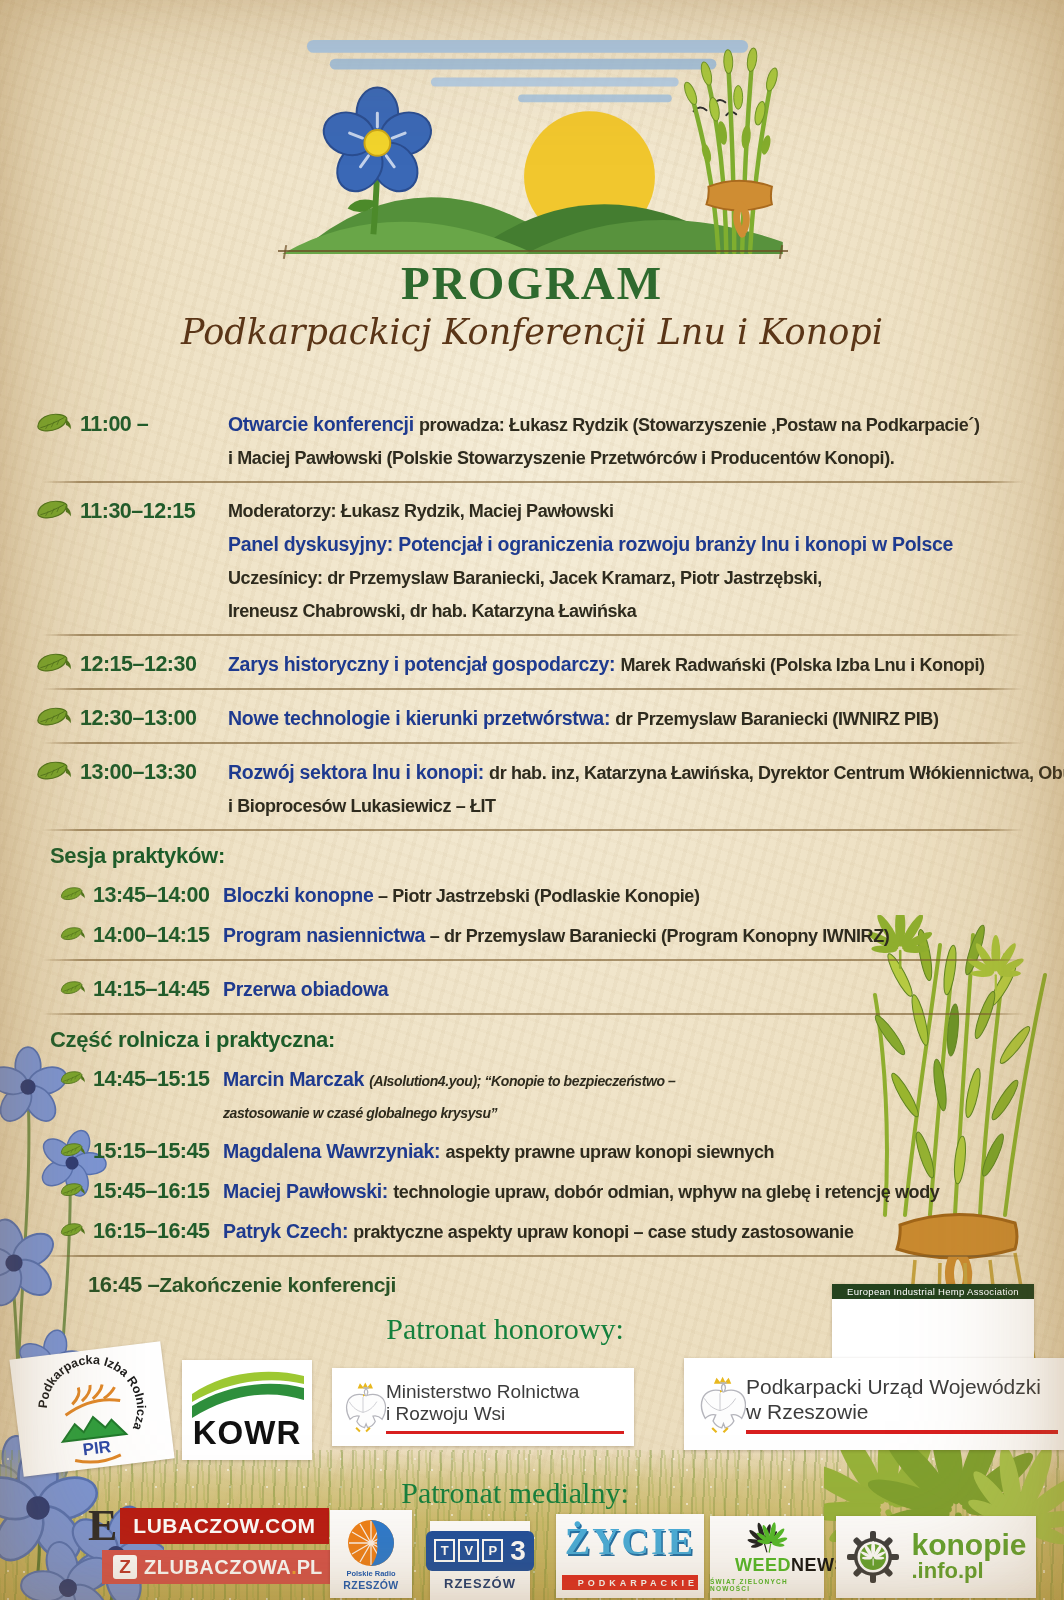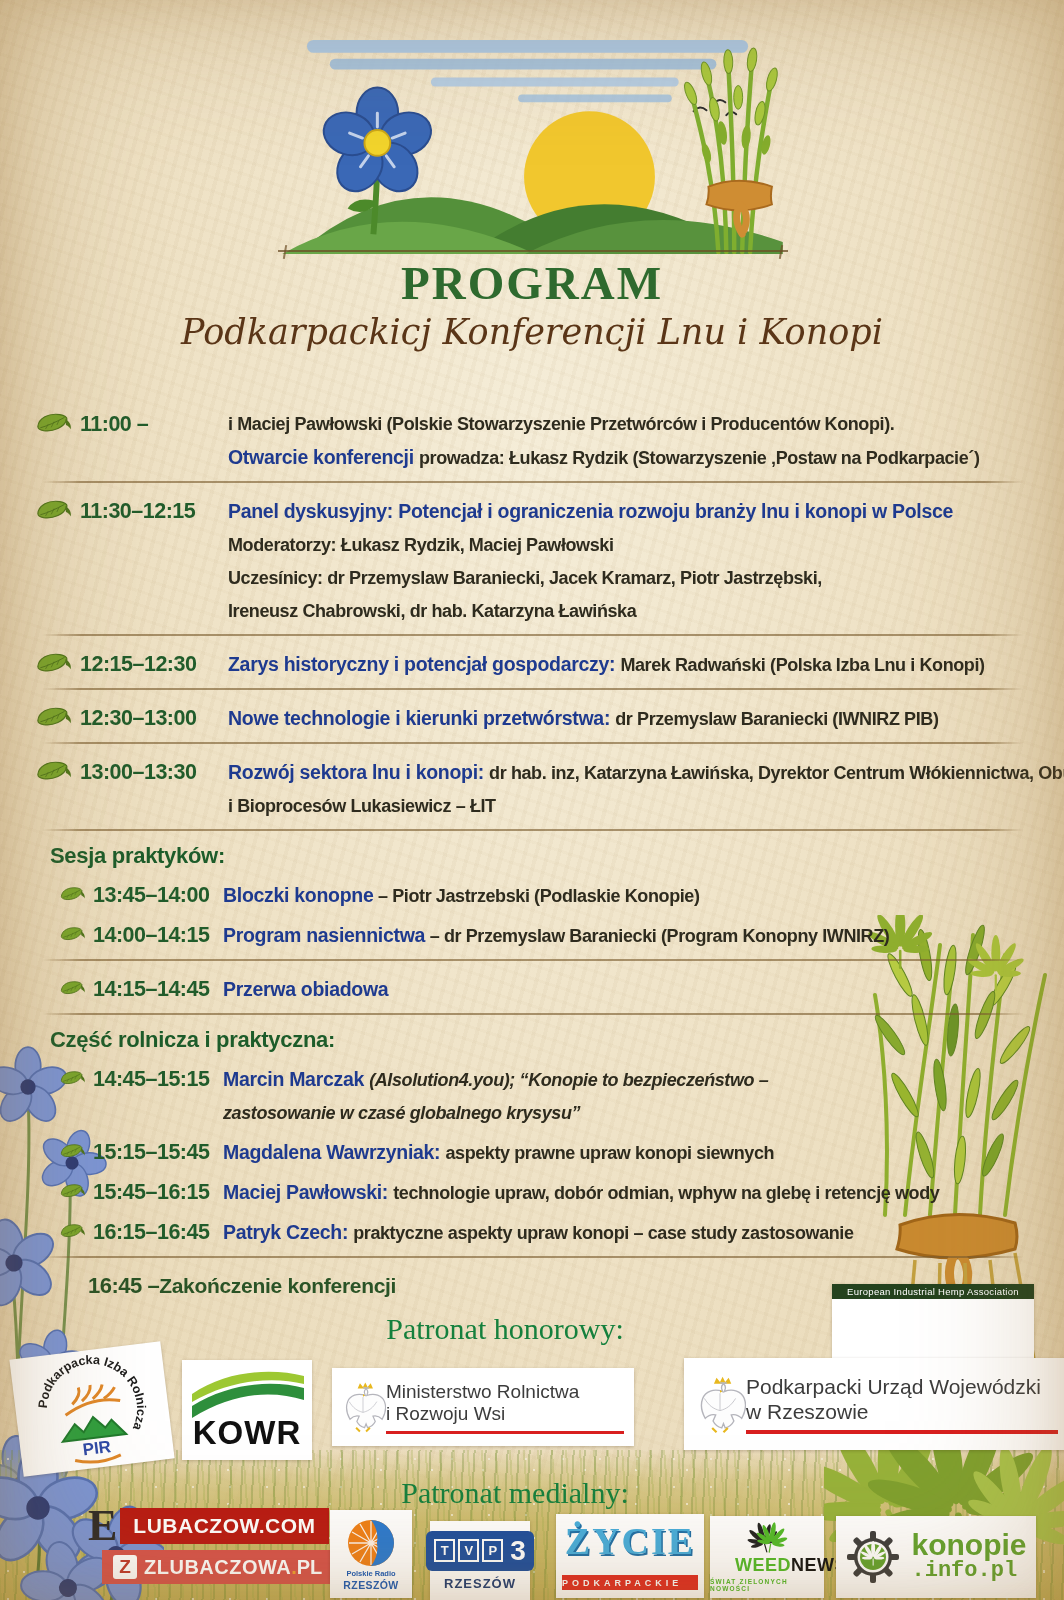--- a/index.html
+++ b/index.html
@@ -34,21 +34,21 @@
   .leaf{flex:none;}
   .leaf.big{width:38px;height:25px;margin:4px 6px 0 0;}
   .leaf.small{width:27px;height:18px;margin:7px 6px 0 0;}
   .sched-time{flex:none;display:inline-block;width:148px;font-weight:bold;font-size:21.5px;line-height:32px;
     color:#215c2b;letter-spacing:-0.5px;}
   .indent .sched-time{width:130px;}
   .sched-content{flex:1;}
   .sched-line{line-height:32px;white-space:nowrap;}
   .seg-b{font-weight:bold;font-size:19.5px;color:#1e3a8f;letter-spacing:-0.3px;}
   .seg-d{font-weight:600;font-size:18px;color:#2e2b1e;letter-spacing:-0.4px;}
-  .seg-i{font-weight:600;font-style:italic;font-size:18px;color:#2e2b1e;letter-spacing:-0.4px;}
+  .seg-i{font-weight:600;font-style:italic;font-size:14px;color:#2e2b1e;letter-spacing:-0.4px;}
   .sep{height:2px;margin:4px 14px 12px 6px;border-radius:1px;
     background:linear-gradient(90deg, transparent, rgba(122,92,46,.62) 4%, rgba(122,92,46,.62) 96%, transparent);}
   .sched-header{font-weight:bold;font-size:22px;color:#1d5c2a;margin:2px 0 10px 14px;letter-spacing:-0.3px;}
   .sched-row.closing{margin:8px 0 0 52px;}
   .closing-time{width:auto;font-size:22px;color:#2a5326;}
   .seg-g2{font-weight:bold;font-size:21px;color:#2a5326;letter-spacing:-0.3px;line-height:32px;}
   
   .patron-heading{position:absolute;left:50%;z-index:10;margin:0;white-space:nowrap;
     font-family:"Liberation Serif",serif;font-weight:normal;font-size:30px;color:#15803d;}
   .heading-honor{top:1312px;transform:translateX(calc(-50% - 27px));}
@@ -90,32 +90,32 @@
   .radio-l2{font-size:10.5px;font-weight:bold;color:#1a5ab8;letter-spacing:.4px;}
   .tvp{left:430px;top:1521px;width:100px;height:79px;display:flex;flex-direction:column;align-items:center;justify-content:center;gap:5px;}
   .tvp-badge{background:#1d4e9e;border-radius:6px;display:flex;align-items:center;padding:6px 8px;gap:3px;}
   .tvp-letter{border:2px solid #fff;color:#fff;font-weight:bold;font-size:13px;width:17px;height:19px;
     display:flex;align-items:center;justify-content:center;}
   .tvp-num{color:#fff;font-weight:bold;font-size:28px;line-height:1;margin-left:4px;}
   .tvp-city{color:#1d3a73;font-weight:bold;font-size:13px;letter-spacing:1px;}
   .zycie{left:556px;top:1514px;width:148px;height:84px;display:flex;flex-direction:column;align-items:center;justify-content:space-between;padding:7px 6px 8px;box-sizing:border-box;}
   .zycie-title{font-family:"Liberation Serif",serif;font-weight:bold;font-size:38px;line-height:40px;color:#46aede;
     letter-spacing:2px;text-shadow:1.5px 1.5px 0 #1d6fa8;}
-  .zycie-strip{width:100%;background:#e22b20;color:#fff;font-weight:bold;font-size:9px;letter-spacing:4px;text-align:left;padding:3px 0 2px;}
+  .zycie-strip{width:100%;background:#e22b20;color:#fff;font-weight:bold;font-size:9px;letter-spacing:4px;text-align:right;padding:3px 0 2px;}
   .weed{left:710px;top:1516px;width:114px;height:82px;display:flex;flex-direction:column;align-items:center;justify-content:center;}
   .weed-leaf{position:relative;width:40px;height:34px;}
   .weed-leaf svg{position:absolute;width:34px;height:34px;}
   .weed-text{font-weight:bold;font-size:18px;line-height:19px;letter-spacing:.5px;padding-left:48px;}
   .weed-p1{color:#52bb28;}
   .weed-p2{color:#111;}
   .weed-tag{font-size:6.5px;font-weight:bold;color:#52bb28;letter-spacing:1.2px;margin-top:3px;}
   .konopie{left:836px;top:1516px;width:200px;height:82px;display:flex;align-items:center;justify-content:center;gap:10px;}
   .konopie-text{font-weight:bold;color:#63a32e;}
   .konopie-l1{font-size:30px;line-height:28px;}
-  .konopie-l2{font-size:22px;line-height:24px;font-family:Liberation Mono, monospace;}
+  .konopie-l2{font-size:22px;line-height:24px;}
   
   .meadow{position:absolute;left:0;right:0;bottom:0;height:150px;z-index:2;
     background:linear-gradient(180deg, rgba(205,190,110,0) 0%, rgba(202,185,100,.55) 22%, #cdbc6e 48%, #c4b159 100%);}
   .meadow::before{content:"";position:absolute;inset:0;opacity:.65;
     background-image:radial-gradient(circle 2.5px at 8px 9px, #f6f3e4 55%, rgba(246,243,228,0) 62%),
                      radial-gradient(circle 2px at 24px 20px, #fbf8ec 55%, rgba(246,243,228,0) 62%);
     background-size:37px 28px, 51px 34px;}
   .meadow::after{content:"";position:absolute;inset:0;
     background:repeating-linear-gradient(93deg, rgba(108,138,48,.30) 0 2px, rgba(0,0,0,0) 2px 11px),
                repeating-linear-gradient(86deg, rgba(150,170,70,.25) 0 2px, transparent 2px 14px);}
@@ -297,33 +297,33 @@
   <h1 class="title">PROGRAM</h1>
   <h2 class="subtitle">Podkarpackicj Konferencji Lnu i Konopi</h2>
 
   <div id="schedule" class="schedule">
       <div class="sched-row">
         <svg viewBox="0 0 40 26" class="leaf big">
           <use href="#leaf-def"></use>
         </svg>
         <span class="sched-time">11:00 –</span>
         <div class="sched-content">
+          <div class="sched-line"><span class="seg-b">Otwarcie konferencji </span><span class="seg-d">prowadza: Łukasz Rydzik (Stowarzyszenie ‚Postaw na Podkarpacie´)</span></div>
           <div class="sched-line"><span class="seg-d">i Maciej Pawłowski (Polskie Stowarzyszenie Przetwórców i Producentów Konopi).</span></div>
-          <div class="sched-line"><span class="seg-b">Otwarcie konferencji </span><span class="seg-d">prowadza: Łukasz Rydzik (Stowarzyszenie ‚Postaw na Podkarpacie´)</span></div>
         </div>
       </div>
       <div class="sep"></div>
       <div class="sched-row">
         <svg viewBox="0 0 40 26" class="leaf big">
           <use href="#leaf-def"></use>
         </svg>
         <span class="sched-time">11:30–12:15</span>
         <div class="sched-content">
+          <div class="sched-line"><span class="seg-d">Moderatorzy: Łukasz Rydzik, Maciej Pawłowski</span></div>
           <div class="sched-line"><span class="seg-b">Panel dyskusyjny: Potencjał i ograniczenia rozwoju branży lnu i konopi w Polsce</span></div>
-          <div class="sched-line"><span class="seg-d">Moderatorzy: Łukasz Rydzik, Maciej Pawłowski</span></div>
           <div class="sched-line"><span class="seg-d">Uczesínicy: dr Przemyslaw Baraniecki, Jacek Kramarz, Piotr Jastrzębski,</span></div>
           <div class="sched-line"><span class="seg-d">Ireneusz Chabrowski, dr hab. Katarzyna Ławińska</span></div>
         </div>
       </div>
       <div class="sep"></div>
       <div class="sched-row">
         <svg viewBox="0 0 40 26" class="leaf big">
           <use href="#leaf-def"></use>
         </svg>
         <span class="sched-time">12:15–12:30</span>

